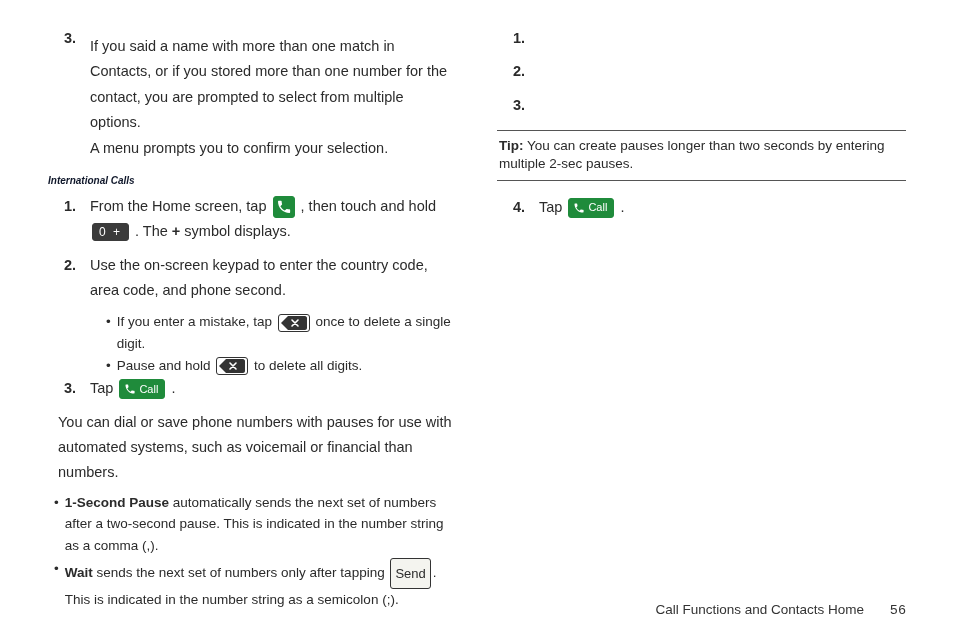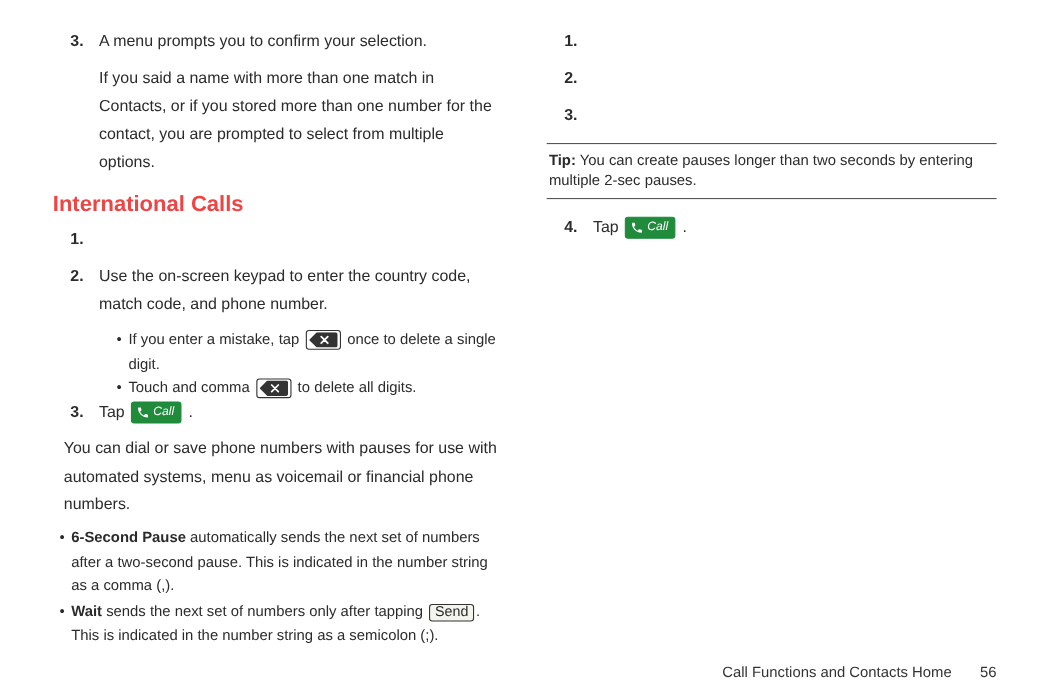--- a/index.html
+++ b/index.html
@@ -42,22 +42,23 @@
     box-sizing: content-box;
   }
   .num-item .body {
     flex: 1;
   }
   .indent-block {
     margin-left: 42px;
   }
   .section-title {
     font-weight: 700;
-    color: #ef4444;
-    font-size: 20px;
+    font-style: italic;
+    color: #0f172a;
+    font-size: 10px;
     margin: 14px 0 8px 0;
   }
   .bullet {
     display: flex;
     font-size: 13.5px;
     line-height: 1.6;
     margin: 2px 0 2px 16px;
   }
   .bullet .dot {
     flex: 0 0 auto;
@@ -75,21 +76,21 @@
     margin: 4px 0 6px 0;
   }
   .bold { font-weight: 700; }
   .footer {
     position: absolute;
     right: 48px;
     bottom: 18px;
     font-size: 13.5px;
     color: #333;
   }
-  .footer .pgnum { margin-left: 22px; }
+  .footer .pgnum { margin-left: 22px; font-family: Liberation Mono, monospace; }
   .tipbox {
     border-top: 1px solid #555;
     border-bottom: 1px solid #555;
     padding: 6px 2px;
     font-size: 13.5px;
     line-height: 1.35;
     margin: 12px 0 14px 0;
   }
   .tipbox .tlabel { font-weight: 700; }
   
@@ -111,76 +112,87 @@
   .ico.green { background: #1f8b3b; border-color: #1f8b3b; color: #fff; }
   .ico.zero {
     background: #3b3b3b; border-color: #3b3b3b; color: #fff;
     font-size: 12px; font-family: Arial; letter-spacing: 2px;
     padding: 0 6px; height: 18px;
   }
   .ico.delkey { padding: 0 2px; height: 18px; }
   .ico.call {
     font-size: 11px; padding-right: 6px; gap:3px; height:20px;
     border-radius: 3px;
-    font-style: italic;
   }
   .ico.sendkey {
-    font-family: Arial; font-size: 13px; padding: 0 4px; height: 16px;
+    font-family: Arial; font-size: 13px; padding: 0 4px; height: 31px;
     background: #f4f4ef; font-stretch: normal;
   }
   .ico.phone { padding: 2px; height: 22px; width: 22px; }
   .ico.menu { padding: 2px; height: 20px; width: 26px; }
 </style>
 </head>
 <body>
 
 <div class="page">
   <div class="cols">
 
     <div class="col">
 
       <div class="num-item">
         <div class="num">3.</div>
         <div class="body">
+          <div style="margin-top:8px">If you said a name with more than one match in Contacts, or if you stored more than one number for the contact, you are prompted to select from multiple options.</div>
           <div>A menu prompts you to confirm your selection.</div>
-          <div style="margin-top:8px">If you said a name with more than one match in Contacts, or if you stored more than one number for the contact, you are prompted to select from multiple options.</div>
         </div>
       </div>
 
       <div class="section-title">International Calls</div>
 
       <div class="num-item">
         <div class="num">1.</div>
+        <div class="body">
+          <span>From the Home screen, tap </span>
+          <span class="ico green phone">
+            <svg width="16" height="16" viewBox="0 0 24 24">
+                <path fill="#fff" d="M6.6 10.8c1.5 2.9 3.7 5.1 6.6 6.6l2.2-2.2c.3-.3.7-.4 1.1-.3 1.2.4 2.4.6 3.7.6.6 0 1 .4 1 1v3.5c0 .6-.4 1-1 1C10.6 21 3 13.4 3 3.8c0-.6.4-1 1-1h3.5c.6 0 1 .4 1 1 0 1.3.2 2.5.6 3.7.1.4 0 .8-.3 1.1l-2.2 2.2z"></path>
+              </svg>
+          </span>
+          <span> , then touch and hold </span>
+          <br>
+          <span class="ico zero">0  +</span>
+          <span>. The </span><span class="bold">+</span><span> symbol displays.</span>
+        </div>
       </div>
 
       <div class="num-item">
         <div class="num">2.</div>
         <div class="body">
-          <span>Use the on-screen keypad to enter the country code, match code, and phone number.</span>
+          <span>Use the on-screen keypad to enter the country code, area code, and phone second.</span>
         </div>
       </div>
 
       <div class="indent-block">
         <div class="bullet bullet-tight">
           <div class="dot">•</div>
           <div class="bb">
             <span>If you enter a mistake, tap </span>
             <span class="ico delkey">
               <svg width="26" height="14" viewBox="0 0 26 14">
                   <path fill="#333" d="M7 0h17c1 0 2 1 2 2v10c0 1-1 2-2 2H7L0 7 7 0z"></path>
                   <path stroke="#fff" stroke-width="1.6" stroke-linecap="round" d="M11 4l6 6M17 4l-6 6"></path>
                 </svg>
             </span>
             <span> once to delete a single digit.</span>
           </div>
         </div>
         <div class="bullet bullet-tight">
           <div class="dot">•</div>
           <div class="bb">
-            <span>Touch and comma </span>
+            <span>Pause and hold </span>
             <span class="ico delkey">
               <svg width="26" height="14" viewBox="0 0 26 14">
                   <path fill="#333" d="M7 0h17c1 0 2 1 2 2v10c0 1-1 2-2 2H7L0 7 7 0z"></path>
                   <path stroke="#fff" stroke-width="1.6" stroke-linecap="round" d="M11 4l6 6M17 4l-6 6"></path>
                 </svg>
             </span>
             <span> to delete all digits.</span>
           </div>
         </div>
       </div>
@@ -193,26 +205,26 @@
             <svg width="12" height="12" viewBox="0 0 24 24">
                 <path fill="#fff" d="M6.6 10.8c1.5 2.9 3.7 5.1 6.6 6.6l2.2-2.2c.3-.3.7-.4 1.1-.3 1.2.4 2.4.6 3.7.6.6 0 1 .4 1 1v3.5c0 .6-.4 1-1 1C10.6 21 3 13.4 3 3.8c0-.6.4-1 1-1h3.5c.6 0 1 .4 1 1 0 1.3.2 2.5.6 3.7.1.4 0 .8-.3 1.1l-2.2 2.2z"></path>
               </svg>
             <span>Call</span>
           </span>
           <span>.</span>
         </div>
       </div>
 
 
-      <div class="intro" style="margin-left:10px">You can dial or save phone numbers with pauses for use with automated systems, menu as voicemail or financial phone numbers.</div>
+      <div class="intro" style="margin-left:10px">You can dial or save phone numbers with pauses for use with automated systems, such as voicemail or financial than numbers.</div>
 
       <div class="bullet" style="margin-left:6px; font-size:13.5px;">
         <div class="dot">•</div>
         <div class="bb">
-          <span class="bold">6-Second Pause</span><span> automatically sends the next set of numbers after a two-second pause. This is indicated in the number string as a comma (,).</span>
+          <span class="bold">1-Second Pause</span><span> automatically sends the next set of numbers after a two-second pause. This is indicated in the number string as a comma (,).</span>
         </div>
       </div>
 
       <div class="bullet" style="margin-left:6px; font-size:13.5px;">
         <div class="dot">•</div>
         <div class="bb">
           <span class="bold">Wait</span><span> sends the next set of numbers only after tapping </span><span class="ico sendkey">Send</span><span>. This is indicated in the number string as a semicolon (;).</span>
         </div>
       </div>
 

